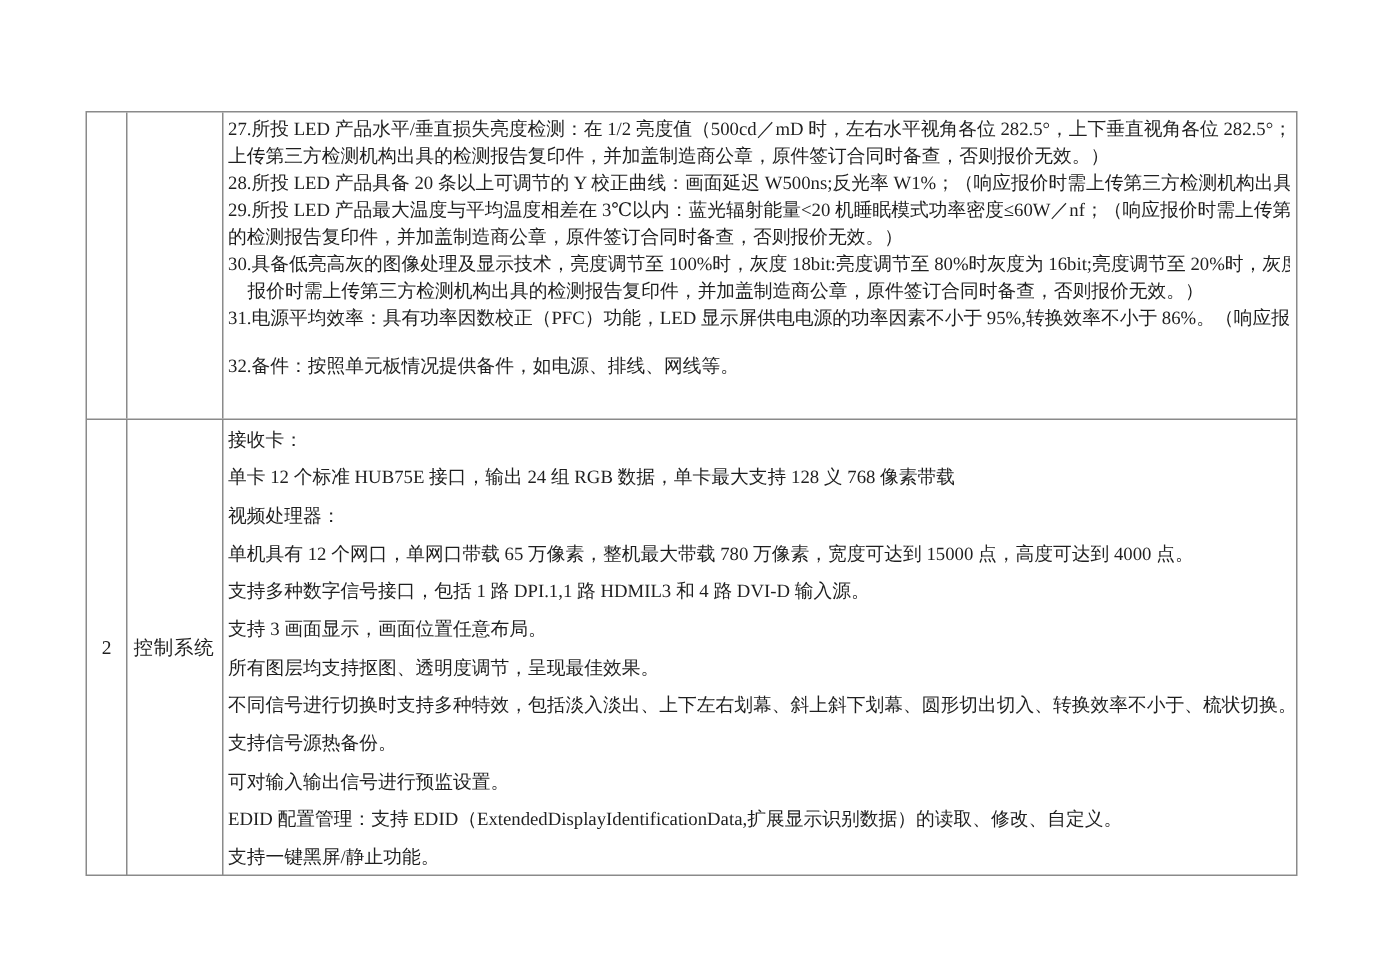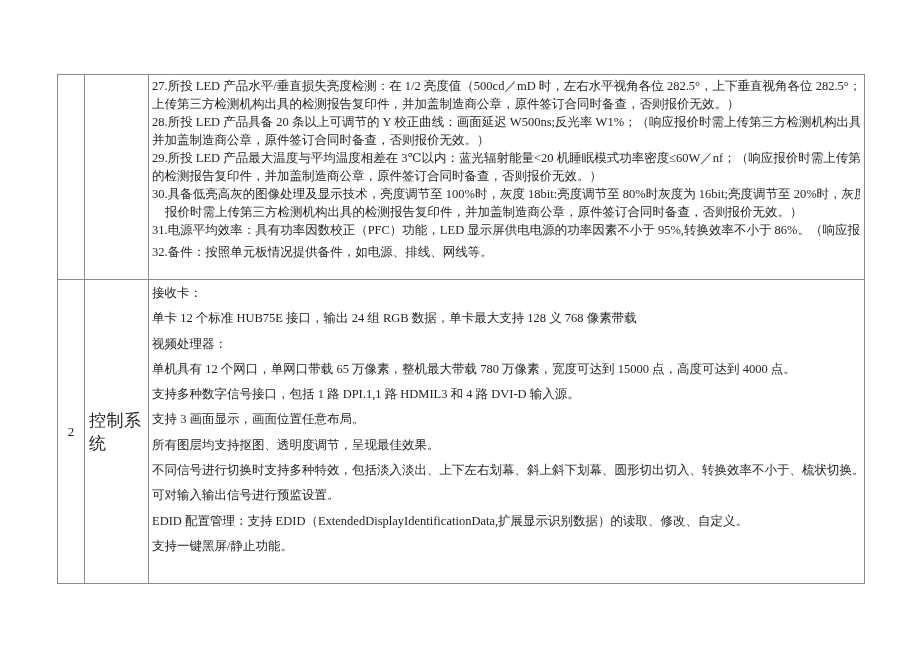--- a/index.html
+++ b/index.html
@@ -18,51 +18,50 @@
   .row-2{height:304px;}
   .cell{box-sizing:border-box;overflow:hidden;}
   .cell-seq{
     width:27px;flex:0 0 27px;border-right:1px solid #8a8a8a;
     display:flex;align-items:center;justify-content:center;
     font-size:13px;
   }
   .cell-cat{
     width:64px;flex:0 0 64px;border-right:1px solid #8a8a8a;
     display:flex;align-items:center;
-    padding-left:4px;font-size:17px;letter-spacing:0.5px;
+    padding-left:4px;font-size:13px;letter-spacing:0.5px;
   }
   .cell-specs{flex:1 1 auto;padding:2px 4px 0 3px;}
   .row-1 .cell-specs{padding-top:2px;}
   .row-2 .cell-specs{padding-top:1px;}
   .spec-line{
     white-space:nowrap;overflow:hidden;
     font-size:12.5px;
   }
   .row-1 .spec-line{line-height:18px;}
   .row-2 .spec-line{line-height:25.3px;}
   .spec-line.indent{text-indent:13px;font-family:Liberation Serif, serif;}
-  .spec-line.last-gap{margin-top:4px;}
+  .spec-line.last-gap{margin-top:14px;}
 </style>
 </head>
 <body>
 
 <div class="spec-table">
 
   <div class="t-row row-1">
     <div class="cell cell-seq">
       <span></span>
     </div>
     <div class="cell cell-cat">
       <span></span>
     </div>
     <div class="cell cell-specs">
       <div class="spec-line">27.所投 LED 产品水平/垂直损失亮度检测：在 1/2 亮度值（500cd／mD 时，左右水平视角各位 282.5°，上下垂直视角各位 282.5°；（响应报价时需</div>
       <div class="spec-line">上传第三方检测机构出具的检测报告复印件，并加盖制造商公章，原件签订合同时备查，否则报价无效。）</div>
       <div class="spec-line">28.所投 LED 产品具备 20 条以上可调节的 Y 校正曲线：画面延迟 W500ns;反光率 W1%；（响应报价时需上传第三方检测机构出具的检测报告复印件，</div>
-      <div class="spec-line">并加盖制造商公章，原件签订合同时备查，否则报价无效。）</div>
       <div class="spec-line">29.所投 LED 产品最大温度与平均温度相差在 3℃以内：蓝光辐射能量&lt;20 机睡眠模式功率密度≤60W／nf；（响应报价时需上传第三方检测机构出具</div>
       <div class="spec-line">的检测报告复印件，并加盖制造商公章，原件签订合同时备查，否则报价无效。）</div>
       <div class="spec-line">30.具备低亮高灰的图像处理及显示技术，亮度调节至 100%时，灰度 18bit:亮度调节至 80%时灰度为 16bit;亮度调节至 20%时，灰度为 14bit；（响应</div>
       <div class="spec-line indent">报价时需上传第三方检测机构出具的检测报告复印件，并加盖制造商公章，原件签订合同时备查，否则报价无效。）</div>
       <div class="spec-line">31.电源平均效率：具有功率因数校正（PFC）功能，LED 显示屏供电电源的功率因素不小于 95%,转换效率不小于 86%。（响应报价时需上传</div>
       <div class="spec-line last-gap">32.备件：按照单元板情况提供备件，如电源、排线、网线等。</div>
     </div>
   </div>
 
   <div class="t-row row-2">
@@ -74,19 +73,20 @@
     </div>
     <div class="cell cell-specs">
       <div class="spec-line">接收卡：</div>
       <div class="spec-line">单卡 12 个标准 HUB75E 接口，输出 24 组 RGB 数据，单卡最大支持 128 义 768 像素带载</div>
       <div class="spec-line">视频处理器：</div>
       <div class="spec-line">单机具有 12 个网口，单网口带载 65 万像素，整机最大带载 780 万像素，宽度可达到 15000 点，高度可达到 4000 点。</div>
       <div class="spec-line">支持多种数字信号接口，包括 1 路 DPI.1,1 路 HDMIL3 和 4 路 DVI-D 输入源。</div>
       <div class="spec-line">支持 3 画面显示，画面位置任意布局。</div>
       <div class="spec-line">所有图层均支持抠图、透明度调节，呈现最佳效果。</div>
       <div class="spec-line">不同信号进行切换时支持多种特效，包括淡入淡出、上下左右划幕、斜上斜下划幕、圆形切出切入、转换效率不小于、梳状切换。</div>
+      <div class="spec-line">支持信号源热备份。</div>
       <div class="spec-line">可对输入输出信号进行预监设置。</div>
       <div class="spec-line">EDID 配置管理：支持 EDID（ExtendedDisplayIdentificationData,扩展显示识别数据）的读取、修改、自定义。</div>
       <div class="spec-line">支持一键黑屏/静止功能。</div>
     </div>
   </div>
 
 </div>
 
 </body></html>

